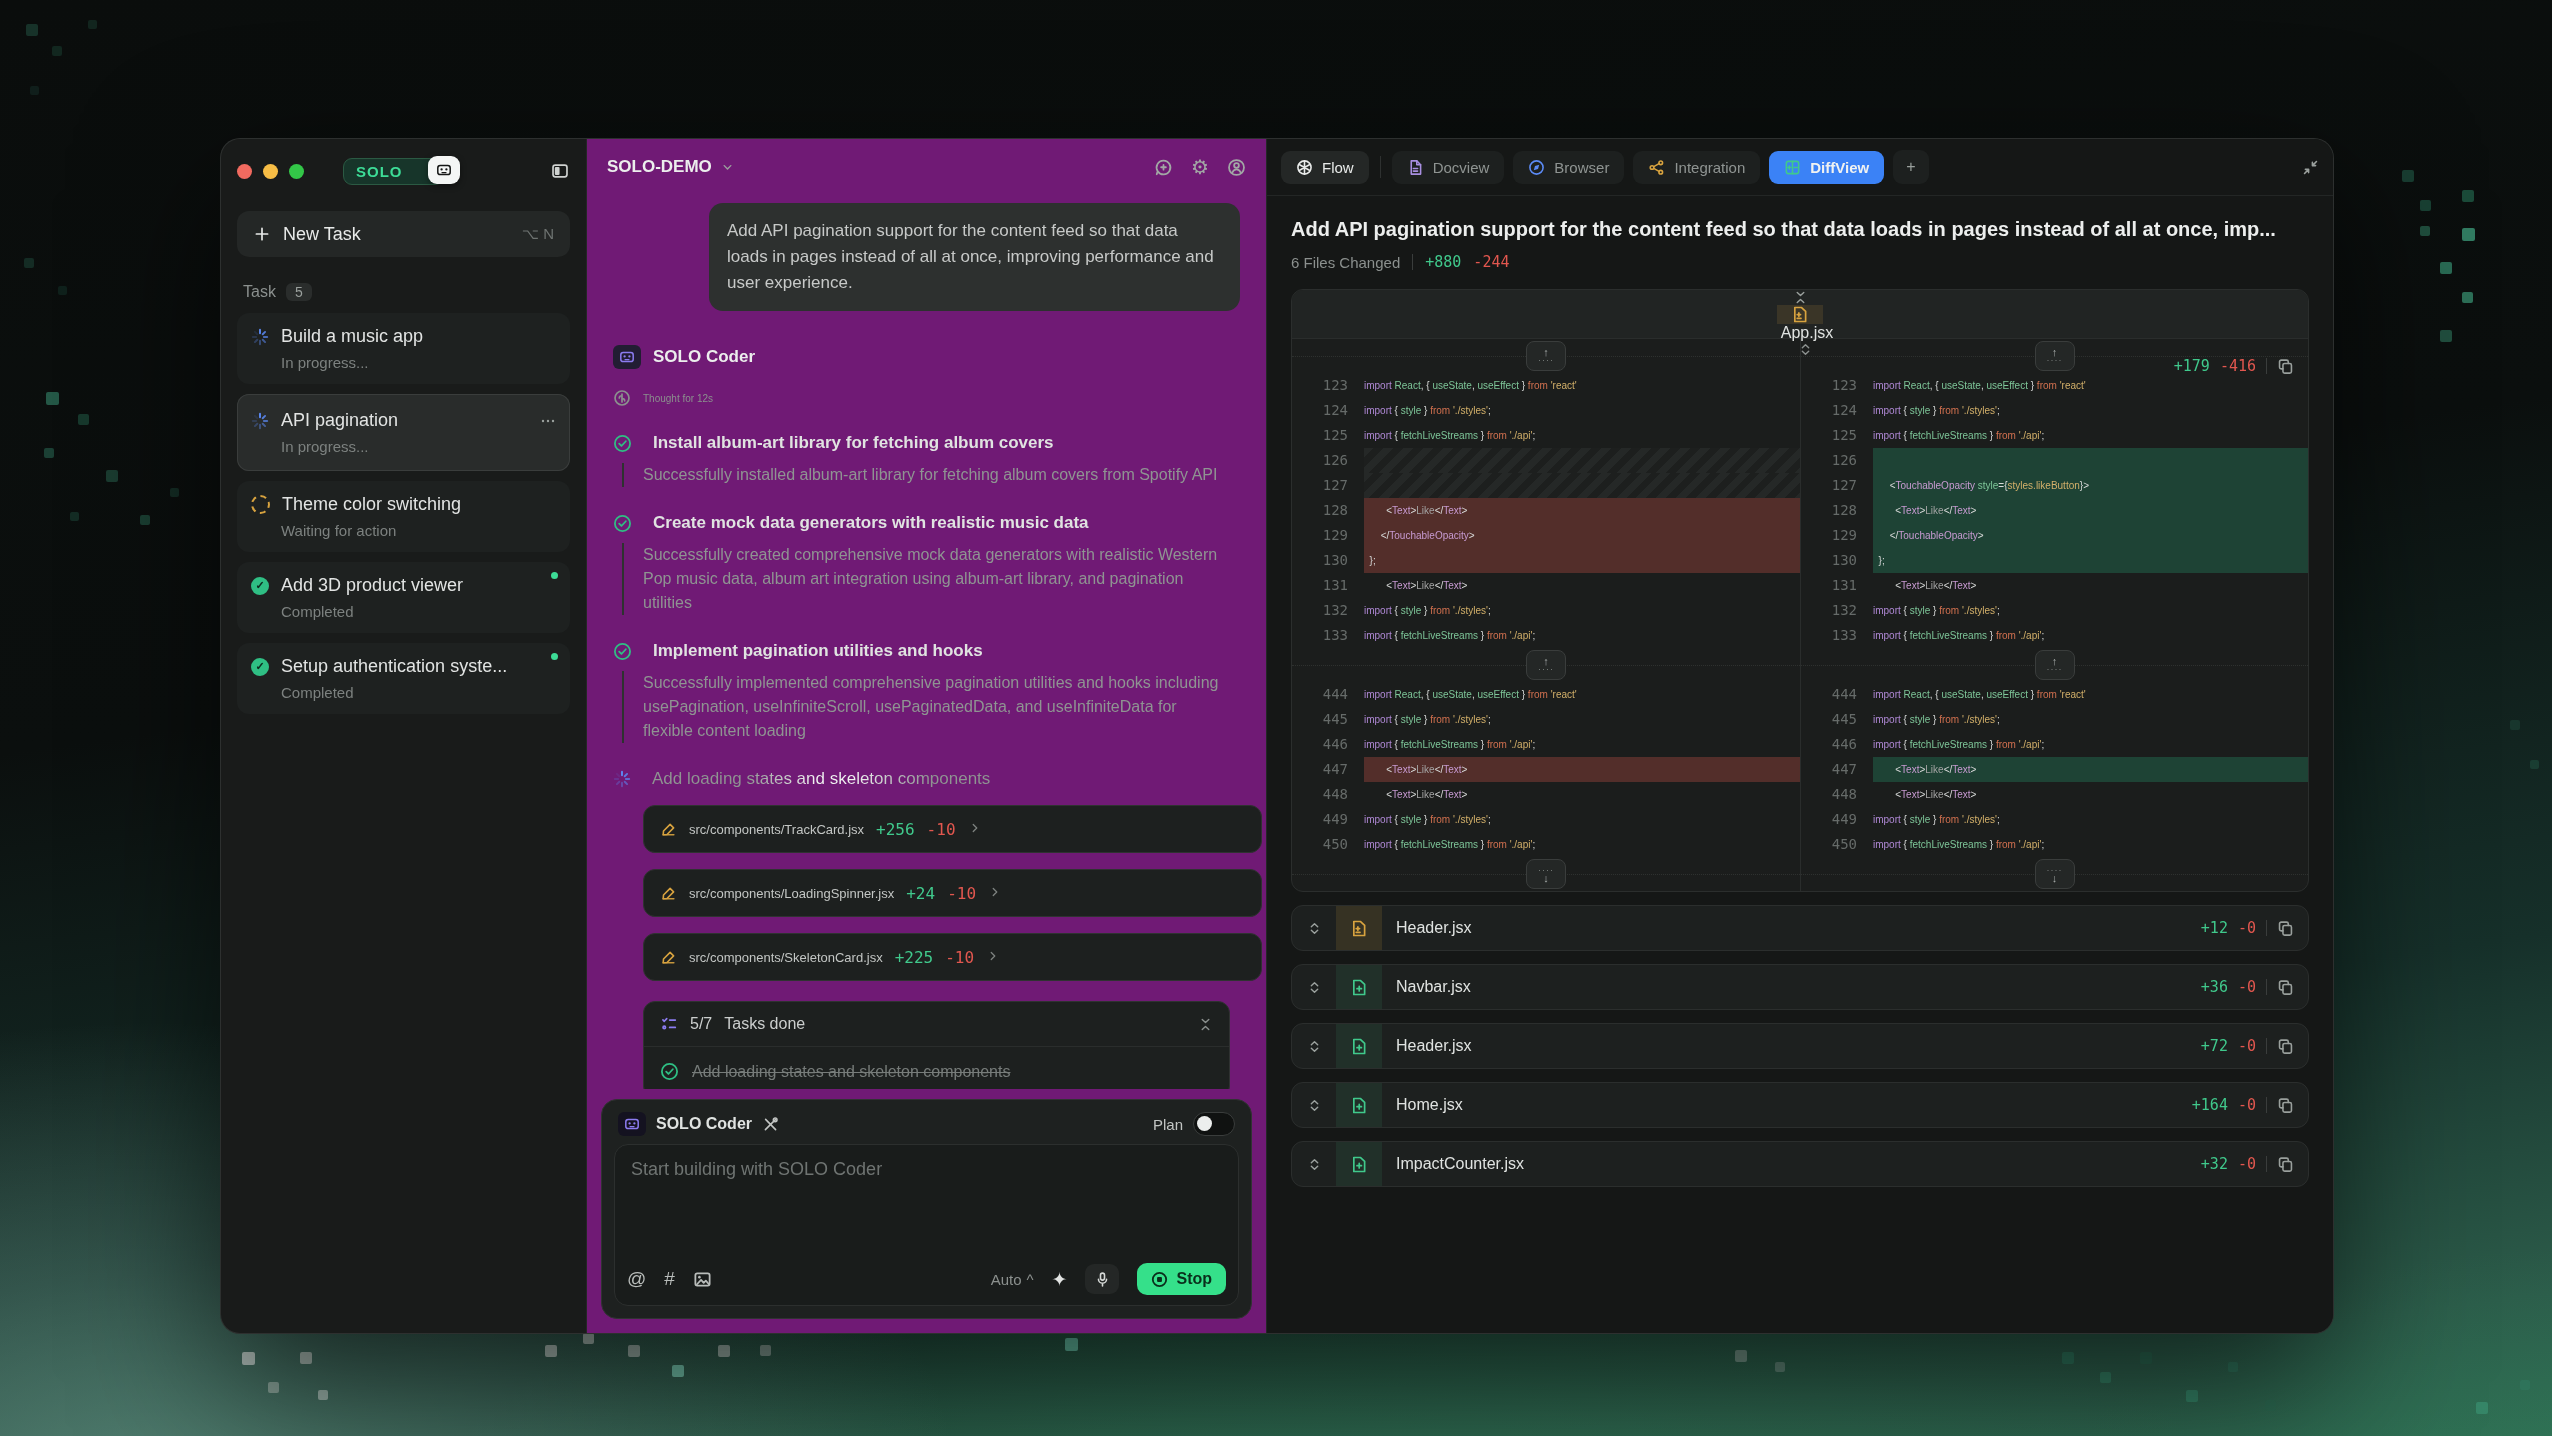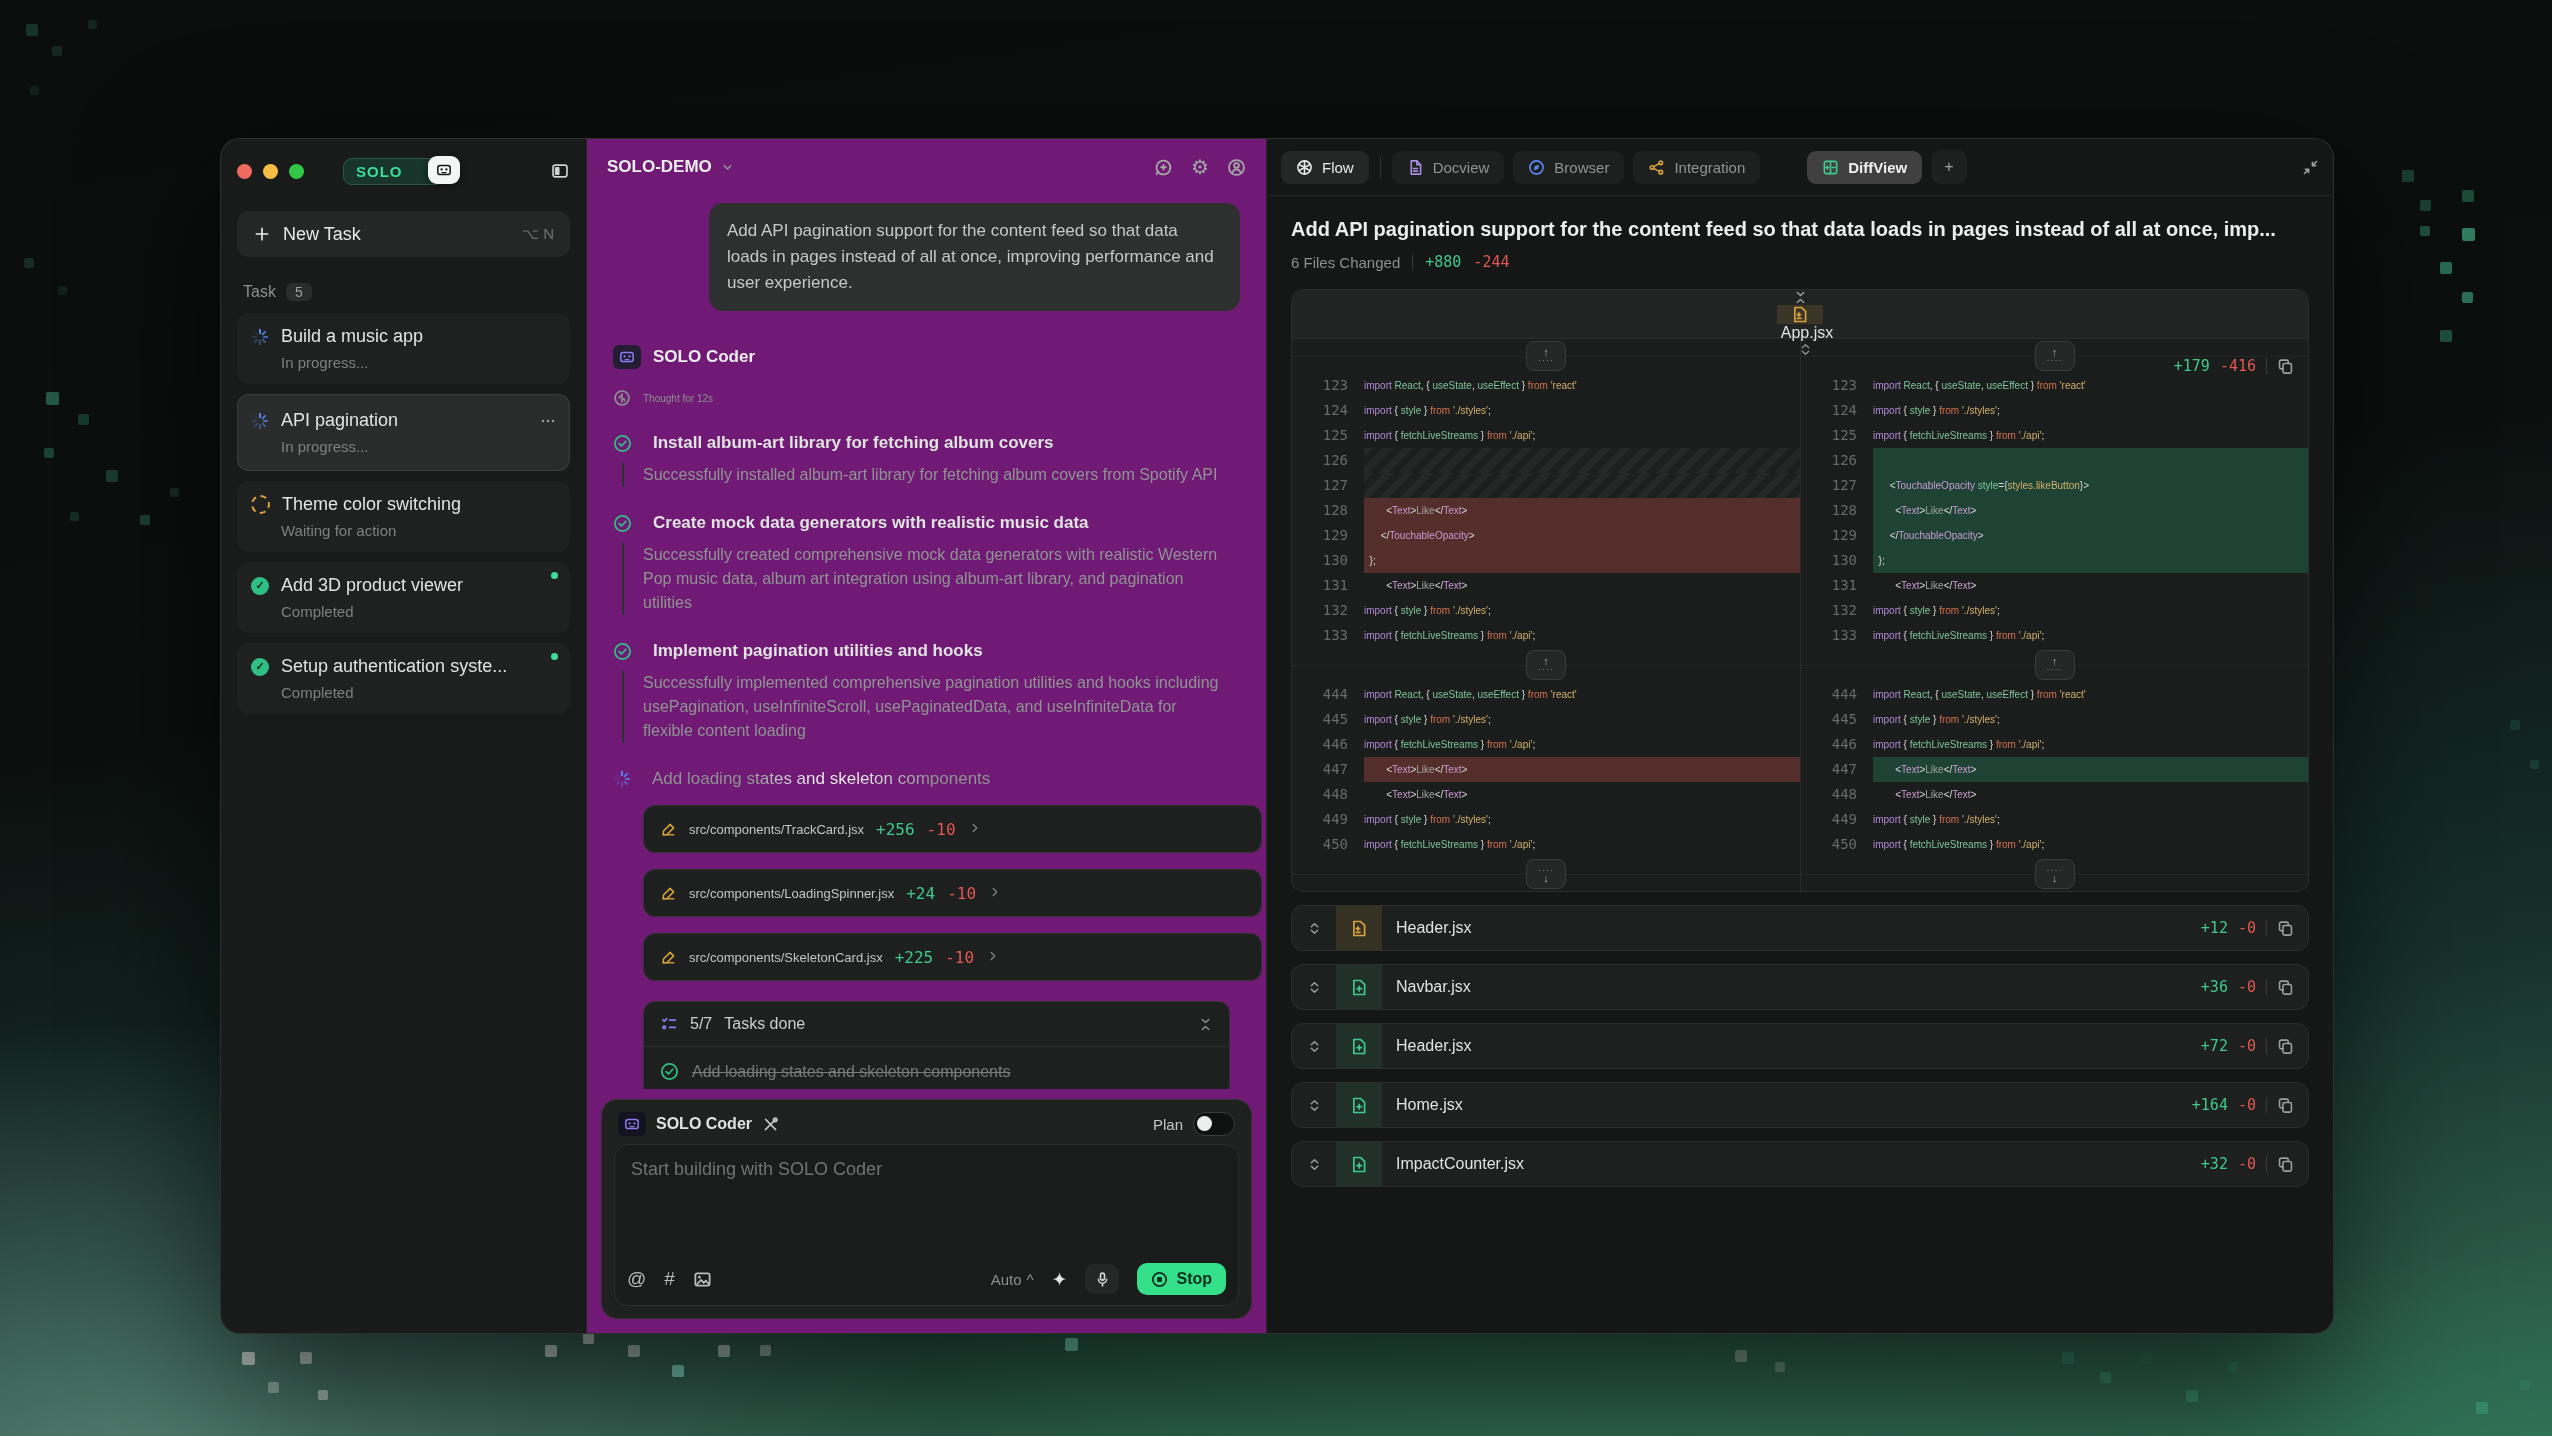--- a/index.html
+++ b/index.html
@@ -82,21 +82,21 @@
   .glyph-btn{font-size:19px;cursor:pointer;display:flex;align-items:center;}
   .auto{margin-left:auto;color:#8b908e;font-size:15px;display:flex;align-items:center;gap:5px;cursor:pointer;}
   .mic-wrap{width:34px;height:30px;border-radius:9px;background:#242726;display:flex;align-items:center;justify-content:center;cursor:pointer;color:#d6d9d7;}
   .stop-btn{display:flex;align-items:center;gap:8px;background:#35e08a;border:none;border-radius:10px;padding:7px 14px;
     color:#0a2e1c;font-size:16px;font-weight:700;font-family:inherit;cursor:pointer;}
   
   .panel{background:#151716;display:flex;flex-direction:column;overflow:hidden;}
   .tabbar{height:56px;min-height:56px;display:flex;align-items:center;padding:0 14px;gap:9px;border-bottom:1px solid #232625;}
   .tab{display:flex;align-items:center;gap:9px;padding:8px 15px;border-radius:9px;font-size:15px;cursor:pointer;background:#1d201f;color:#8f9492;}
   .tab.flow{background:#242726;color:#e8eae9;}
-  .tab.active{background:#404040;color:#f0f2f1;font-weight:600;margin-left:38px;}
+  .tab.active{background:#3b82f6;color:#f0f2f1;font-weight:600;}
   .tab-sep{width:1px;height:22px;background:#2e3130;margin:0 2px;}
   .tab-plus{padding:8px 13px;border-radius:9px;background:#1d201f;color:#9aa09d;font-size:16px;cursor:pointer;}
   .shrink{margin-left:auto;color:#9aa09d;cursor:pointer;display:flex;}
   .panel-body{padding:18px 24px;overflow:hidden;}
   .p-title{color:#eceeed;font-size:20px;font-weight:600;white-space:nowrap;overflow:hidden;margin:4px 0 0;}
   .p-meta{display:flex;align-items:center;gap:12px;margin-top:12px;font-size:15px;color:#8b908e;}
   .vdiv{width:1px;height:16px;background:#3a3d3c;}
   .diff-card{margin-top:18px;border:1px solid #2b2e2d;border-radius:12px;background:#1b1d1c;overflow:hidden;}
   .diff-head{height:48px;background:#212423;border-bottom:1px solid #2a2d2c;display:flex;align-items:center;flex-direction:column;}
   .cell-ico{width:44px;display:flex;justify-content:center;color:#9aa09d;cursor:pointer;}

